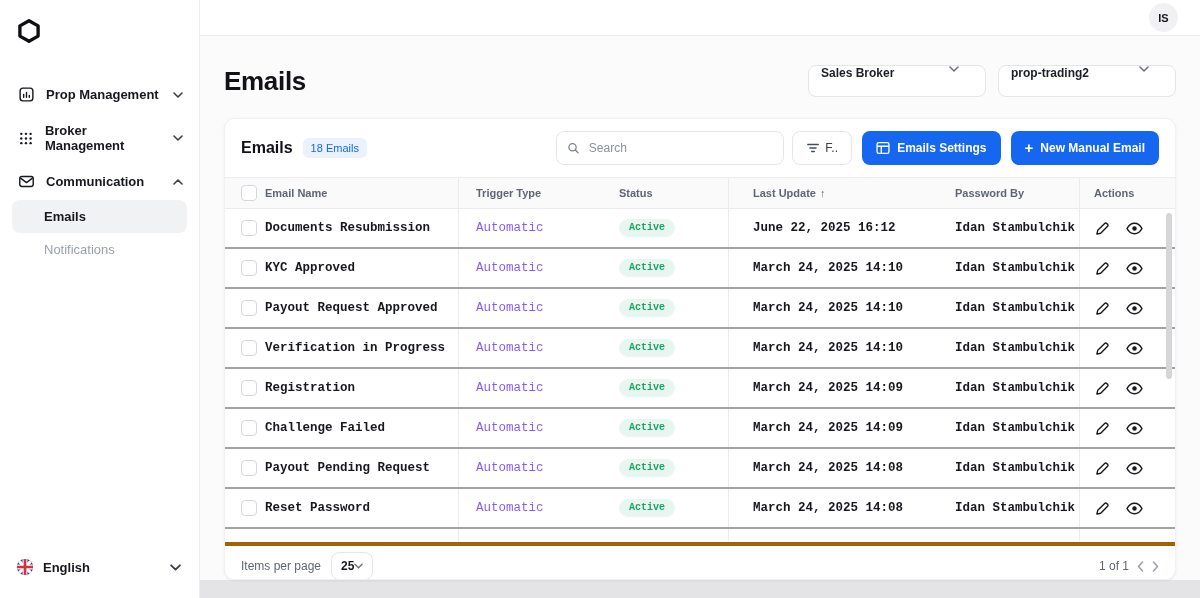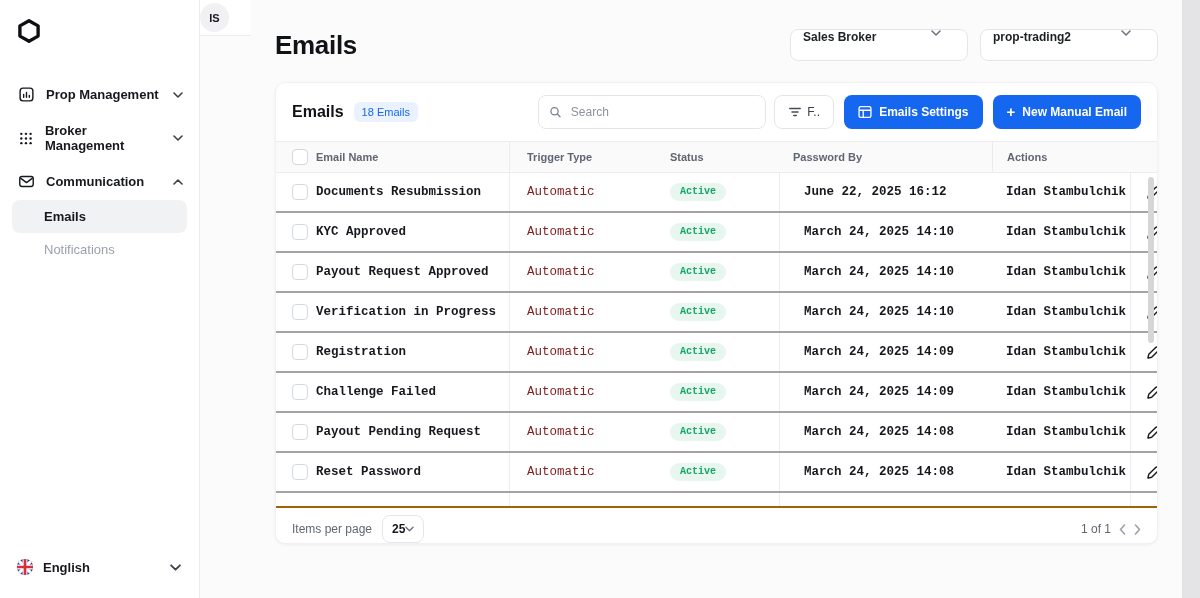--- a/index.html
+++ b/index.html
@@ -33,21 +33,21 @@
   }
   .sub-item.active { background:#f1f2f4; color:#16181d; }
   .sub-item.disabled { color:#9aa1ab; font-weight:500; }
   .lang-row {
     margin-top:auto; display:flex; align-items:center; gap:9px;
     padding:16px 18px 22px 16px; font-size:13px; font-weight:700;
   }
   .lang-row .chev { margin-left:auto; display:flex; }
 
   
-  .main { flex:1; min-width:0; display:flex; flex-direction:row; background:#fbfbfc; }
+  .main { flex:1; min-width:0; display:flex; flex-direction:column; background:#fbfbfc; }
   .topbar {
     height:36px; flex:0 0 36px; background:#fff; border-bottom:1px solid #ededef;
     display:flex; align-items:center; justify-content:flex-end; padding-right:22px;
   }
   .avatar {
     width:29px; height:29px; border-radius:50%; background:#f1f1f3;
     display:flex; align-items:center; justify-content:center;
     font-size:11px; font-weight:700; color:#16181d; cursor:pointer;
   }
   .content { flex:1; padding:0 24px; display:flex; flex-direction:column; }
@@ -104,21 +104,21 @@
   .thead {
     flex:0 0 32px; background:#fafafb;
     border-top:1px solid #ececee; border-bottom:1px solid #ececee;
     font-size:11px; color:#5f6672; font-weight:600;
   }
   .trow { flex:0 0 40px; border-bottom:2px solid #a3a3a3; font-size:12.5px; background:#fff;font-family:Liberation Mono, monospace; }
   .trow-partial { flex:0 0 13px; overflow:hidden; background:#fff; }
   .cell { display:flex; align-items:center; min-width:0; }
   .bl { border-left:1px solid #ececee; }
   .c-check { padding-left:16px; }
-  .c-trigger { padding-left:17px; color:#7f1d1d; font-weight:400; }
+  .c-trigger { padding-left:17px; color:#8b5cf6; font-weight:400; }
   .c-status { padding-left:16px; }
   .c-update { padding-left:24px; font-weight:600; }
   .c-by { padding-left:14px; font-weight:600; }
   .c-actions { padding-left:14px; gap:16px; }
   .c-name { font-weight:600; }
   .thead .cell { font-weight:600; color:#5f6672; }
   .thead .c-name, .trow .c-name { padding-left:0; }
   .checkbox {
     width:16px; height:16px; border:1.5px solid #d3d8df; border-radius:4px; background:#fff; cursor:pointer;
   }
@@ -129,21 +129,21 @@
   .sort-arrow { margin-left:4px; font-size:11px; color:#5f6672; }
   .icon-btn { background:none; border:none; padding:0; cursor:pointer; display:flex; align-items:center; }
 
   .scroll-thumb {
     position:absolute; right:3px; top:94px; width:6px; height:166px;
     background:#d6d6d9; border-radius:3px; cursor:grab;
   }
 
   
   .card-foot {
-    margin-top:auto; flex:0 0 44px; border-top:2px solid #a16207;
+    margin-top:auto; flex:0 0 44px; border-top:4px solid #a16207;
     display:flex; align-items:center; padding:0 16px; font-size:12px; color:#5f6672;
   }
   .page-size {
     margin-left:10px; height:28px; border:1px solid #e5e6e9; border-radius:8px;
     padding:0 9px; display:flex; align-items:center; 
     font-size:12px; font-weight:600; color:#16181d; background:#fff; cursor:pointer; font-family:inherit;
   }
   .pager { margin-left:auto; display:flex; align-items:center; gap:8px; }
   .pager-info { color:#5f6672; }
   .pager .icon-btn { color:#9aa1ab; }
@@ -315,20 +315,24 @@
           </div>
           <div class="cell c-name">
             <span>Email Name</span>
           </div>
           <div class="cell c-trigger bl">
             <span>Trigger Type</span>
           </div>
           <div class="cell c-status">
             <span>Status</span>
           </div>
+          <div class="cell c-update bl">
+            <span>Last Update</span>
+            <span class="sort-arrow">↑</span>
+          </div>
           <div class="cell c-by">
             <span>Password By</span>
           </div>
           <div class="cell c-actions bl">
             <span>Actions</span>
           </div>
         </div>
 
         <div class="trow">
           <div class="cell c-check">

